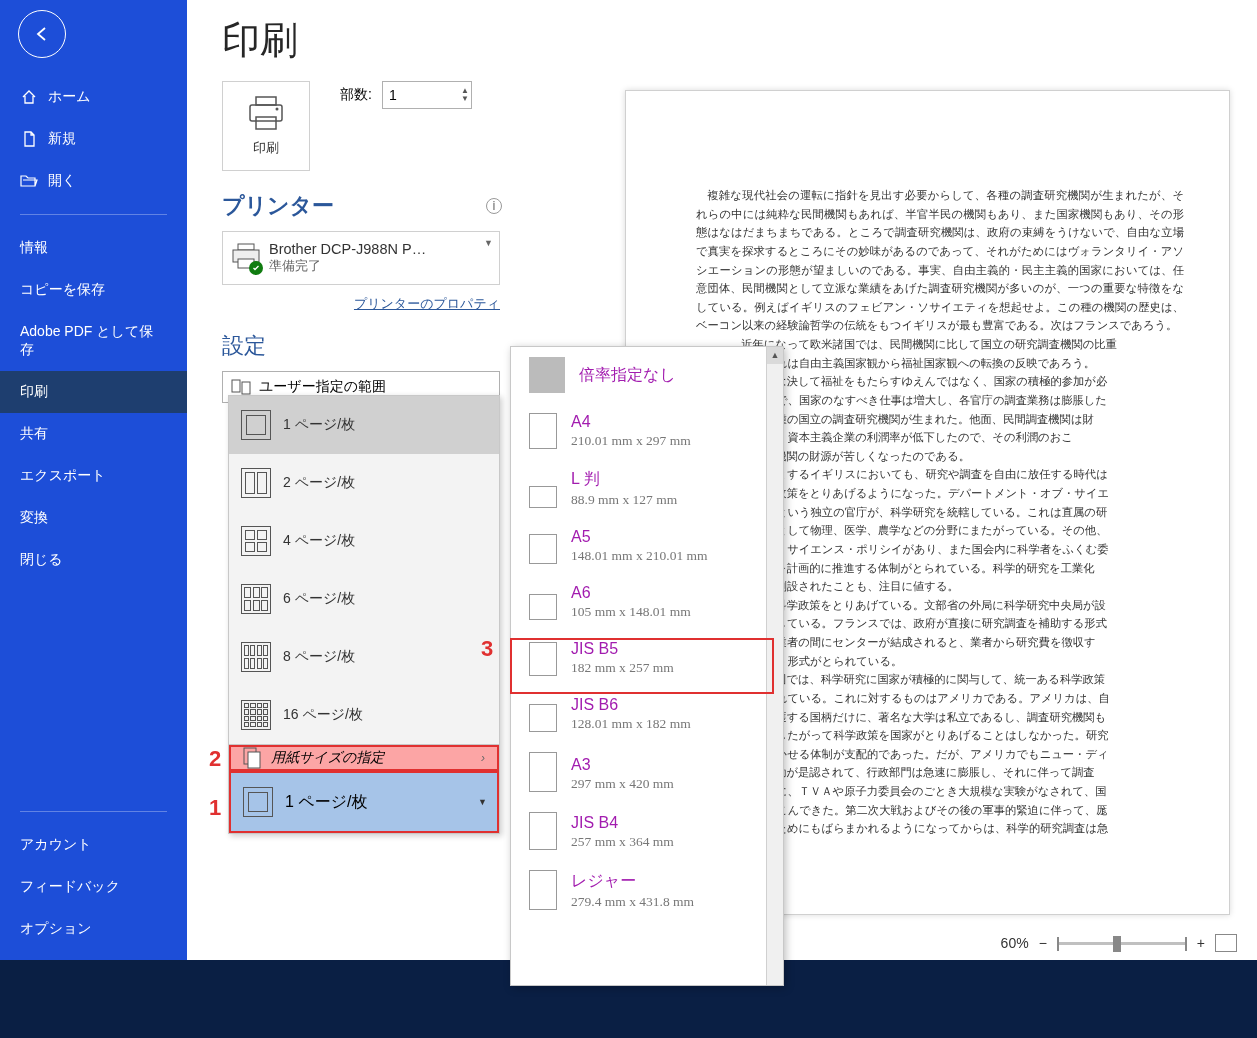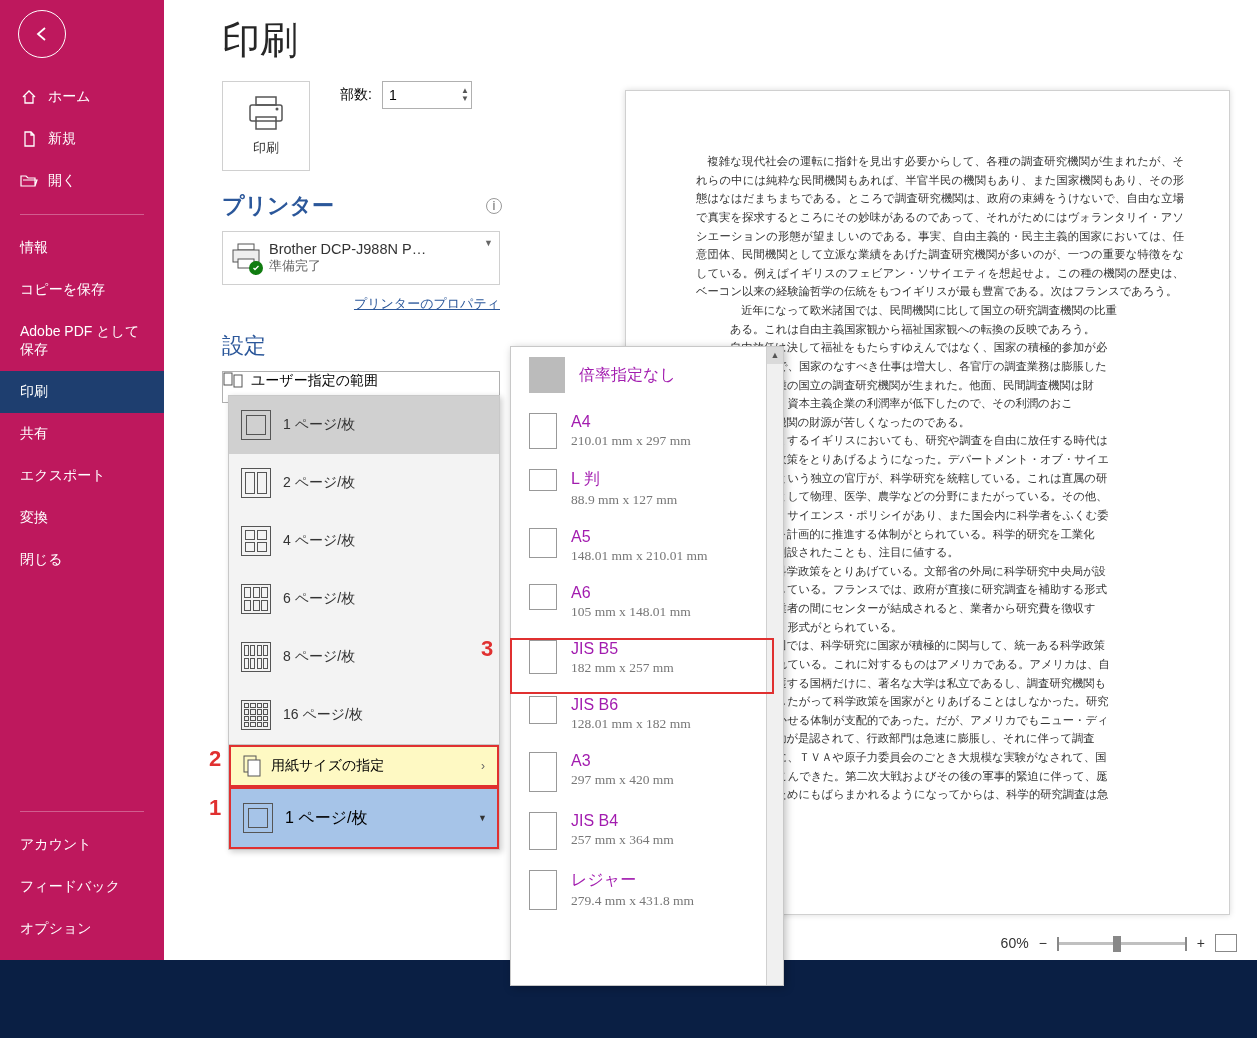--- a/index.html
+++ b/index.html
@@ -1,19 +1,19 @@
 <!DOCTYPE html>
 <html><head>
   <meta charset="utf-8">
   <style>
     * { box-sizing: border-box; margin: 0; padding: 0; font-family: "Yu Gothic UI", "Meiryo", sans-serif; }
     body { width: 1257px; height: 1038px; background: #fff; overflow: hidden; position: relative; }
     
     
-    .sidebar { position: absolute; left: 0; top: 0; width: 164px; height: 960px; background: #be185d; color: #fff; }
+    .sidebar { position: absolute; left: 0; top: 0; width: 187px; height: 960px; background: #1d4ed8; color: #fff; }
     .back-btn { width: 48px; height: 48px; margin: 10px 0 0 18px; border: 1.5px solid #fff; border-radius: 50%; display: flex; align-items: center; justify-content: center; cursor: pointer; }
     .nav-list { margin-top: 18px; }
     .nav-item { padding: 12px 20px; font-size: 14px; cursor: pointer; display: flex; align-items: center; gap: 10px; }
     .nav-item.selected { background: #1e3e6f; }
     .nav-divider { border: 0; border-top: 1px solid rgba(255,255,255,0.3); margin: 12px 20px; }
     .nav-icon { width: 18px; height: 18px; display: inline-flex; align-items: center; justify-content: center; }
     .sidebar-bottom { position: absolute; bottom: 10px; left: 0; right: 0; }
     
     
     .main { position: absolute; left: 187px; top: 0; right: 0; bottom: 78px; background: #fff; padding: 0; }
@@ -32,63 +32,63 @@
     .printer-box { width: 278px; height: 54px; border: 1px solid #d0d0d0; margin-left: 35px; display: flex; align-items: center; padding: 0 8px; cursor: pointer; position: relative; }
     .printer-box .name { font-size: 14.5px; color: #333; }
     .printer-box .status { font-size: 13px; color: #666; }
     .printer-box .chev { position: absolute; right: 6px; top: 6px; font-size: 9px; color: #666; }
     .printer-icon-wrap { position: relative; margin-right: 8px; }
     .printer-badge { position: absolute; bottom: -2px; right: -2px; width: 14px; height: 14px; background: #107c10; border-radius: 50%; display: flex; align-items: center; justify-content: center; }
     
     .link-right { text-align: right; width: 313px; margin: 10px 0 0 0; font-size: 13px; color: #2b579a; text-decoration: underline; cursor: pointer; }
     
     .settings-title { font-size: 22px; color: #2b579a; margin: 18px 0 10px 35px; }
-    .range-box { width: 278px; height: 32px; border: 1px solid #b0b0b0; margin-left: 35px; display: flex; padding: 0 0; font-size: 14px; gap: 8px; }
+    .range-box { width: 278px; height: 32px; border: 1px solid #b0b0b0; margin-left: 35px; display: flex; align-items: center; padding: 0 8px; font-size: 14px; gap: 8px; }
     
     
     .pps-list { position: absolute; left: 228px; top: 395px; width: 272px; background: #f3f3f3; border: 1px solid #c8c8c8; box-shadow: 2px 2px 6px rgba(0,0,0,0.2); z-index: 5; }
     .pps-item { display: flex; align-items: center; gap: 12px; padding: 14px 12px; font-size: 14px; color: #333; cursor: pointer; }
     .pps-item.selected { background: #d0d0d0; }
     .pps-icon { width: 30px; height: 30px; border: 1.5px solid #555; display: inline-block; position: relative; }
     .pps-icon.g1::before { content:''; position:absolute; inset:4px; border:1px solid #555; }
     .pps-icon.g2 { display:grid; grid-template-columns:1fr 1fr; gap:2px; padding:3px;}
     .pps-icon.g4 { display:grid; grid-template-columns:1fr 1fr; grid-template-rows:1fr 1fr; gap:2px; padding:3px;}
     .pps-icon.g6 { display:grid; grid-template-columns:1fr 1fr 1fr; grid-template-rows:1fr 1fr; gap:1.5px; padding:2px;}
     .pps-icon.g8 { display:grid; grid-template-columns:repeat(4,1fr); grid-template-rows:1fr 1fr; gap:1.2px; padding:2px;}
     .pps-icon.g16 { display:grid; grid-template-columns:repeat(4,1fr); grid-template-rows:repeat(4,1fr); gap:1px; padding:2px;}
     .pps-icon > span { border:1px solid #555; }
     
     .pps-divider { border: 0; border-top: 1px solid #c8c8c8; }
-    .pps-size-row { display: flex; align-items: center; justify-content: space-between; padding: 8px 12px; font-size: 14px; cursor: pointer; background: #fef9c3; border: 2px solid #e03030; }
+    .pps-size-row { display: flex; align-items: center; justify-content: space-between; padding: 0 12px; font-size: 14px; cursor: pointer; background: #fca5a5; border: 2px solid #e03030; font-style: italic; }
     .pps-footer { display: flex; align-items: center; gap: 12px; padding: 14px 12px; background: #a6c4e8; cursor: pointer; position: relative; border: 2px solid #e03030; }
     .pps-footer .chev { position: absolute; right: 10px; font-size: 9px; color: #333; }
     
     .page-setup-link { text-align: right; width: 500px; margin: 8px 0 0 0; font-size: 13px; color: #2b579a; text-decoration: underline; cursor: pointer; }
     
     
     .anno { position: absolute; color: #e03030; font-size: 22px; font-weight: bold; z-index: 20; }
     .anno.a1 { left: 209px; top: 795px; }
     .anno.a2 { left: 209px; top: 746px; }
     .anno.a3 { left: 481px; top: 636px; }
     .redbox { position: absolute; border: 2px solid #e03030; z-index: 15; pointer-events: none; }
     .redbox.b3 { left: 510px; top: 638px; width: 264px; height: 56px; }
     
     
     .size-menu { position: absolute; left: 510px; top: 346px; width: 274px; height: 640px; background: #fff; border: 1px solid #c8c8c8; box-shadow: 2px 2px 8px rgba(0,0,0,0.25); z-index: 10; }
     .size-scroll { position: absolute; right: 0; top: 0; width: 17px; height: 100%; background: #f0f0f0; border-left: 1px solid #d0d0d0; }
     .size-scroll .up { position: absolute; top: 0; width: 100%; height: 17px; background: #dadada; font-size: 9px; text-align: center; line-height: 17px; color: #555; }
-    .size-item { display: flex; align-items: flex-start; gap: 14px; padding: 10px 22px 10px 18px; cursor: pointer; }
+    .size-item { display: flex; align-items: flex-end; gap: 14px; padding: 10px 22px 10px 18px; cursor: pointer; }
     .size-item.first-scale { align-items: center; }
     .size-item .icon { width: 28px; height: 36px; border: 1.5px solid #999; flex-shrink: 0; }
     .size-item .icon.big { width: 36px; height: 36px; background: #bbb; border: none; }
     .size-item .txt .name { font-size: 16px; font-weight: 400; color: #a21caf; }
     .size-item .txt .dim { font-size: 13.5px; color: #777; margin-top: 2px; font-family: Liberation Serif, serif; }
     
     
-    .preview { position: absolute; left: 625px; top: 90px; width: 605px; height: 825px; border: 1px solid #d0d0d0; box-shadow: 0 0 6px rgba(0,0,0,0.15); background: #fff; padding: 61px 45px 40px 70px; font-size: 11.3px; color: #333; line-height: 1.65; text-align: justify; z-index: 1; }
+    .preview { position: absolute; left: 625px; top: 90px; width: 605px; height: 825px; border: 1px solid #d0d0d0; box-shadow: 0 0 6px rgba(0,0,0,0.15); background: #fff; padding: 95px 45px 40px 70px; font-size: 11.3px; color: #333; line-height: 1.65; text-align: justify; z-index: 1; }
     .preview p { margin-bottom: 0; text-indent: 1em; }
     
     
     .zoom-bar { position: absolute; right: 20px; bottom: 86px; display: flex; align-items: center; gap: 10px; font-size: 14px; color: #333; z-index: 2; }
     .zoom-track { width: 130px; height: 3px; background: #c0c0c0; position: relative; }
     .zoom-track::before, .zoom-track::after { content:''; position:absolute; width:2px; height:14px; background:#888; top:-5px; }
     .zoom-track::before { left: 0; } .zoom-track::after { right: 0; }
     .zoom-thumb { position: absolute; left: 56px; top: -6px; width: 8px; height: 16px; background: #888; }
     .zoom-fit { width: 22px; height: 18px; border: 1.5px solid #888; }
     

